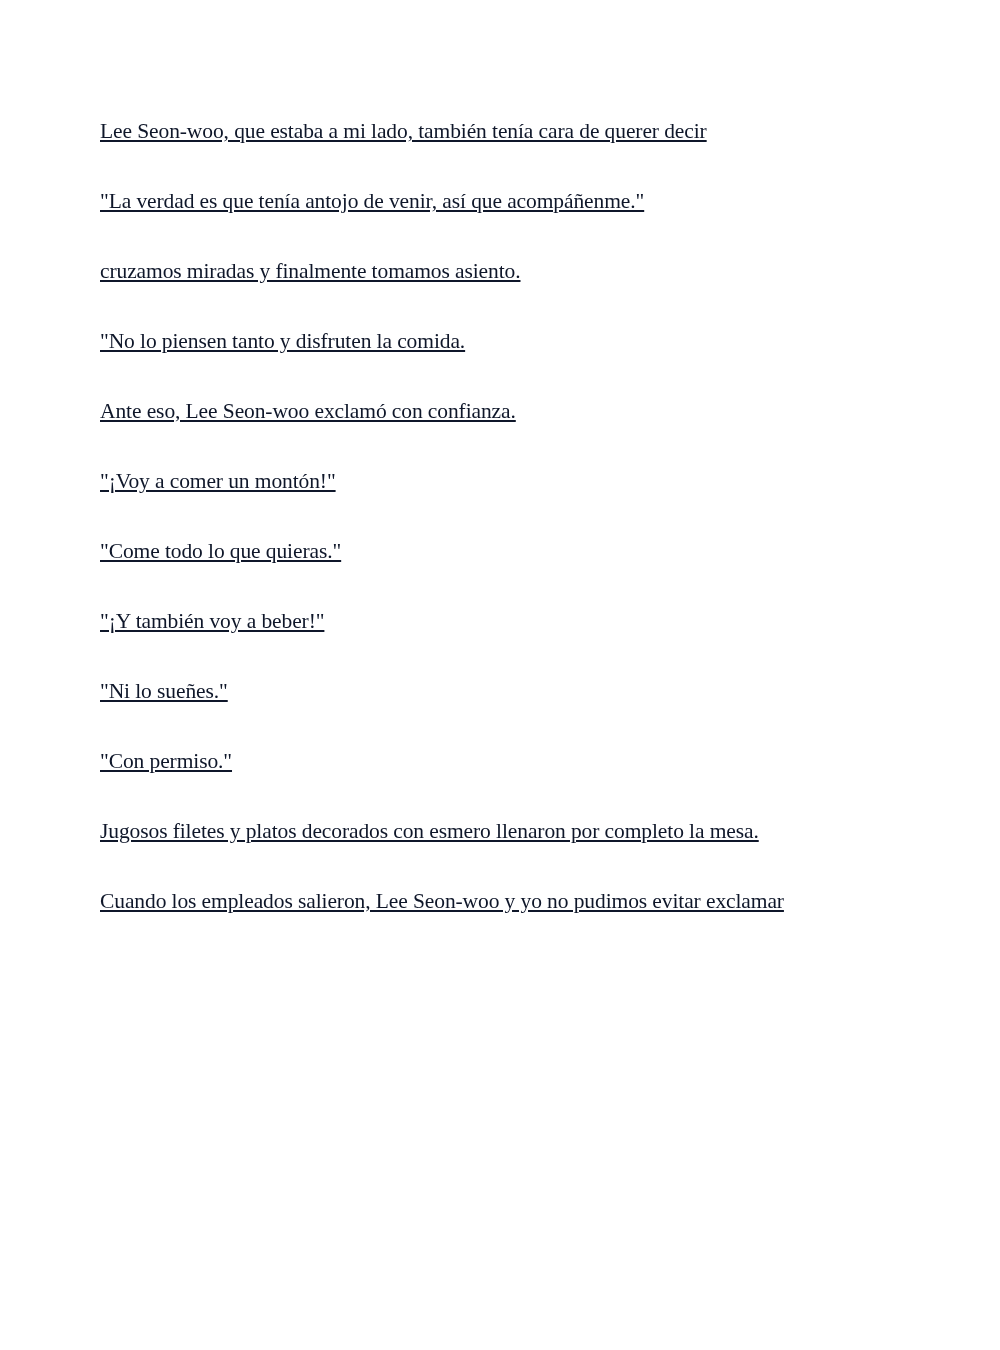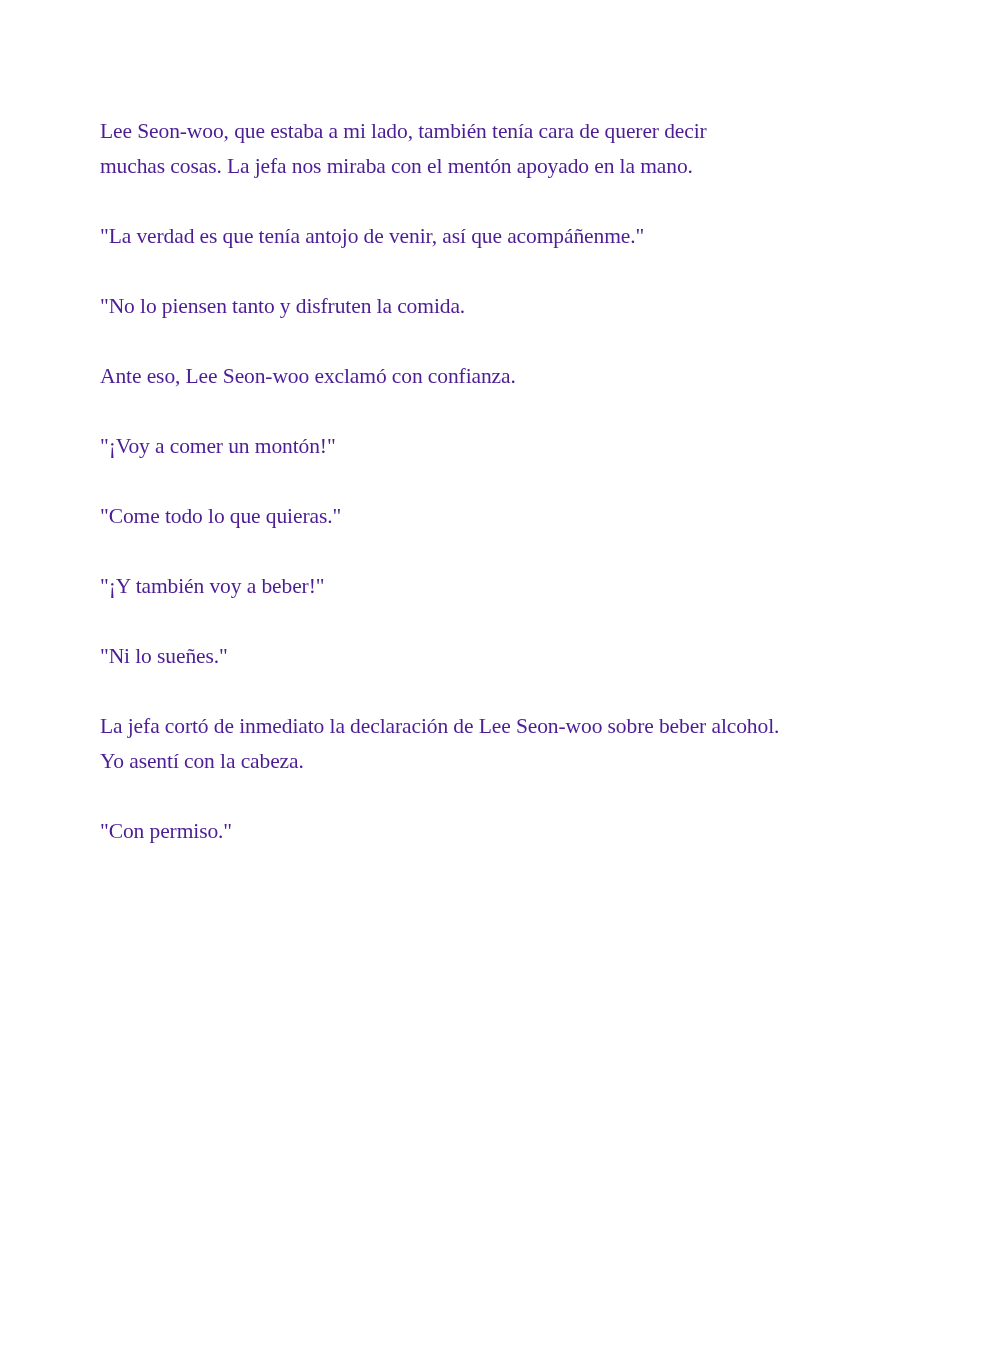--- a/index.html
+++ b/index.html
@@ -14,68 +14,67 @@
       position: relative;
     }
     .page {
       position: absolute;
       left: 100px;
       top: 114px;
       width: 805px;
       font-family: "Liberation Serif", "DejaVu Serif", serif;
       font-size: 21.5px;
       line-height: 35px;
-      color: #4c1d95;
+      color: #0f172a;
       letter-spacing: -0.1px;
+      text-decoration: underline;
     }
     .para {
       margin: 0 0 35px 0;
       padding: 0;
       white-space: normal;
     }
     .line {
       display: block;
       white-space: nowrap;
     }
   </style>
 </head>
 <body>
 
 <div class="page">
   <p class="para">
     <span class="line">Lee Seon-woo, que estaba a mi lado, también tenía cara de querer decir</span>
-    <span class="line">muchas cosas. La jefa nos miraba con el mentón apoyado en la mano.</span>
   </p>
   <p class="para">
     <span class="line">"La verdad es que tenía antojo de venir, así que acompáñenme."</span>
   </p>
   <p class="para">
+    <span class="line">cruzamos miradas y finalmente tomamos asiento.</span>
   </p>
   <p class="para">
     <span class="line">"No lo piensen tanto y disfruten la comida.</span>
   </p>
   <p class="para">
     <span class="line">Ante eso, Lee Seon-woo exclamó con confianza.</span>
   </p>
   <p class="para">
     <span class="line">"¡Voy a comer un montón!"</span>
   </p>
   <p class="para">
     <span class="line">"Come todo lo que quieras."</span>
   </p>
   <p class="para">
     <span class="line">"¡Y también voy a beber!"</span>
   </p>
   <p class="para">
     <span class="line">"Ni lo sueñes."</span>
   </p>
   <p class="para">
-    <span class="line">La jefa cortó de inmediato la declaración de Lee Seon-woo sobre beber alcohol.</span>
-    <span class="line">Yo asentí con la cabeza.</span>
-  </p>
-  <p class="para">
     <span class="line">"Con permiso."</span>
   </p>
   <p class="para">
+    <span class="line">Jugosos filetes y platos decorados con esmero llenaron por completo la mesa.</span>
   </p>
   <p class="para">
+    <span class="line">Cuando los empleados salieron, Lee Seon-woo y yo no pudimos evitar exclamar</span>
   </p>
 </div>
 
 </body></html>

